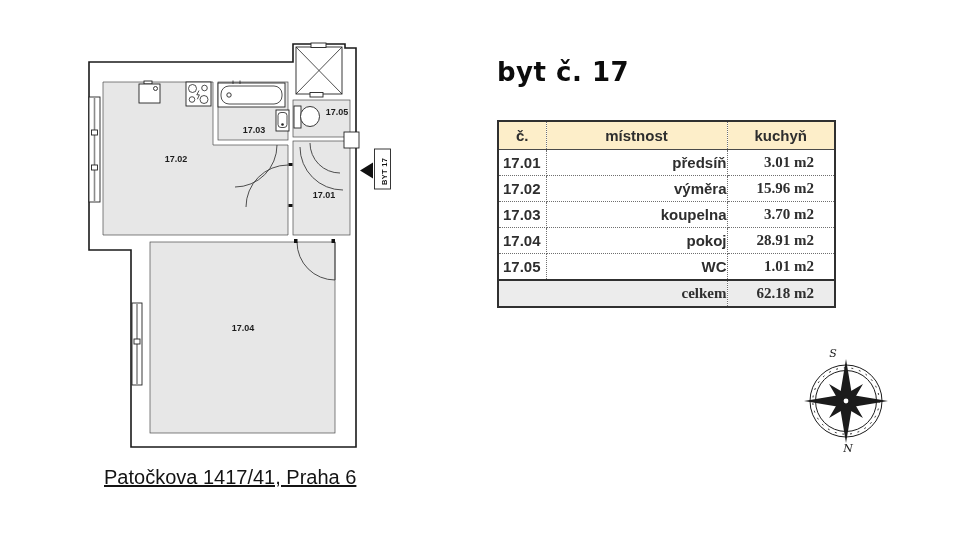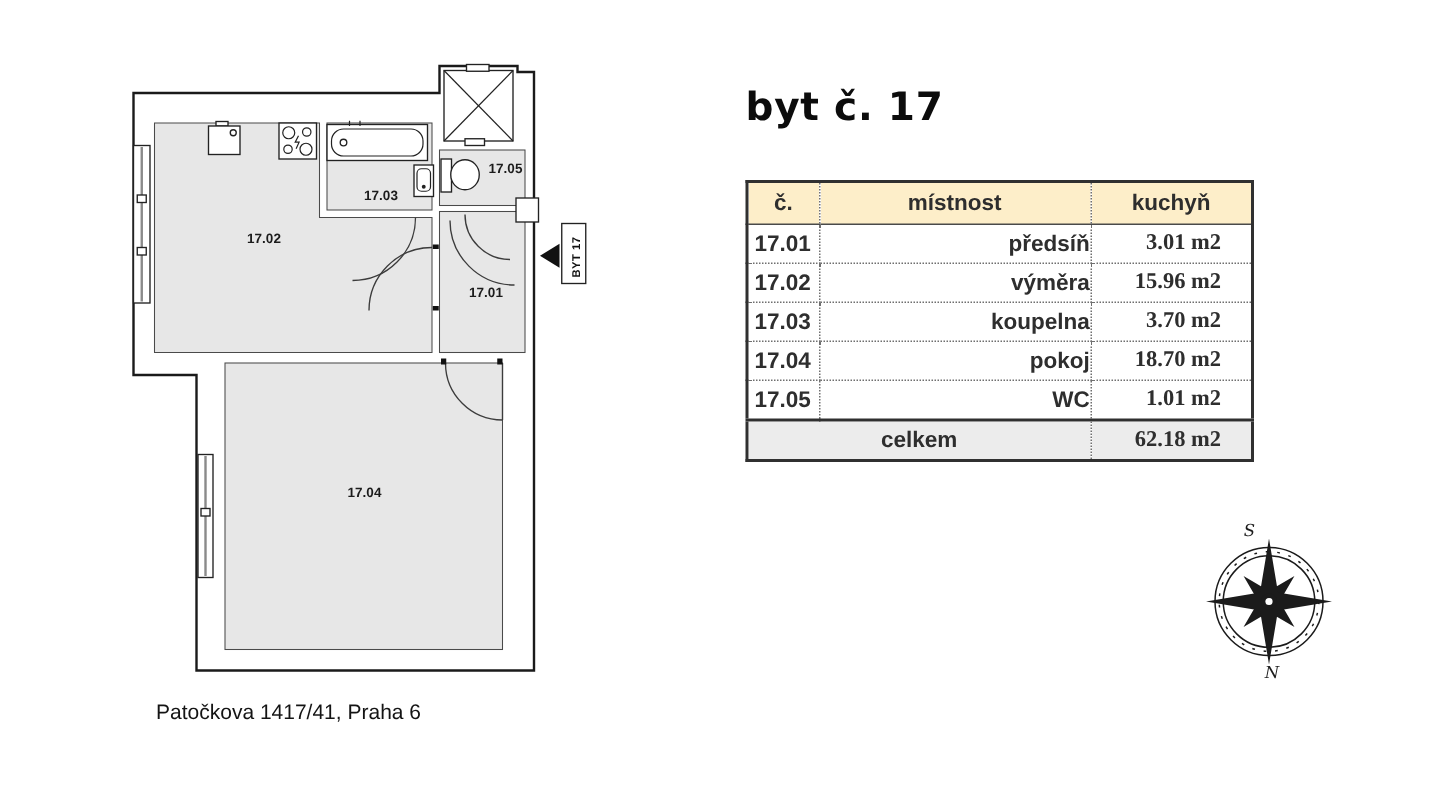--- a/index.html
+++ b/index.html
@@ -2,35 +2,35 @@
 <html><head>
 <meta charset="utf-8">
 <style>
   html,body{margin:0;padding:0;background:#fff;}
   .canvas{position:relative;width:960px;height:540px;background:#ffffff;overflow:hidden;
           font-family:"Liberation Sans",sans-serif;color:#111;}
   .plan-svg{position:absolute;left:0;top:0;width:960px;height:540px;}
   .page-title{position:absolute;left:497px;top:57px;margin:0;
               font-family:"DejaVu Sans",sans-serif;font-weight:bold;
               font-size:26px;letter-spacing:0.5px;color:#0c0c0c;}
-  .address{position:absolute;left:104px;top:466px;font-size:14px;color:#141414;}
+  .address{position:absolute;left:104px;top:466px;font-size:20px;color:#141414;text-decoration:underline;}
   .area-table{position:absolute;left:497px;top:120px;width:337px;
               border-collapse:collapse;table-layout:fixed;
               font-size:15px;font-weight:bold;color:#2e2e2e;}
   .area-table{border:2px solid #303030;}
   .area-table td,.area-table th{border:1px dotted #6f6f6f;padding:0;height:25px;overflow:hidden;white-space:nowrap;}
   .area-table thead th{background:#fdeec9;height:27px;border-bottom:1.4px solid #4a4a4a;font-weight:bold;}
   .col-num{width:48px;}
   .col-room{width:181px;}
   .col-area{width:108px;}
   td.cell-num{text-align:left;padding-left:4px;}
   td.cell-room{text-align:right;padding-left:5px;}
   td.cell-area{text-align:right;padding-right:20px;font-family:Liberation Serif, serif;}
   .area-table tfoot td{background:#ececec;border-top:2px solid #303030;}
-  td.cell-total-label{text-align:center;padding-left:0;}
+  td.cell-total-label{text-align:right;padding-left:0;font-family:Liberation Serif, serif;}
   
   .wall{fill:#ffffff;stroke:#1a1a1a;stroke-width:1.6;}
   .room{fill:#e7e7e7;stroke:#4a4a4a;stroke-width:0.7;}
   .fix{fill:#ffffff;stroke:#222222;stroke-width:0.9;}
   .fixline{fill:none;stroke:#222222;stroke-width:0.8;}
   .arc{fill:none;stroke:#3c3c3c;stroke-width:0.9;}
   .jamb{fill:#111111;}
   .roomlbl{font-family:"Liberation Sans",sans-serif;font-size:9px;font-weight:bold;fill:#1c1c1c;text-anchor:middle;}
   .compassline{fill:none;stroke:#1b1b1b;stroke-width:1;}
   .compassdark{fill:#1b1b1b;}
@@ -172,21 +172,21 @@
         <td class="cell-area">15.96 m2</td>
       </tr>
       <tr>
         <td class="cell-num">17.03</td>
         <td class="cell-room">koupelna</td>
         <td class="cell-area">3.70 m2</td>
       </tr>
       <tr>
         <td class="cell-num">17.04</td>
         <td class="cell-room">pokoj</td>
-        <td class="cell-area">18.70 m2</td>
+        <td class="cell-area">28.91 m2</td>
       </tr>
       <tr>
         <td class="cell-num">17.05</td>
         <td class="cell-room">WC</td>
         <td class="cell-area">1.01 m2</td>
       </tr>
     </tbody>
     <tfoot>
       <tr>
         <td class="cell-total-label" colspan="2">celkem</td>

